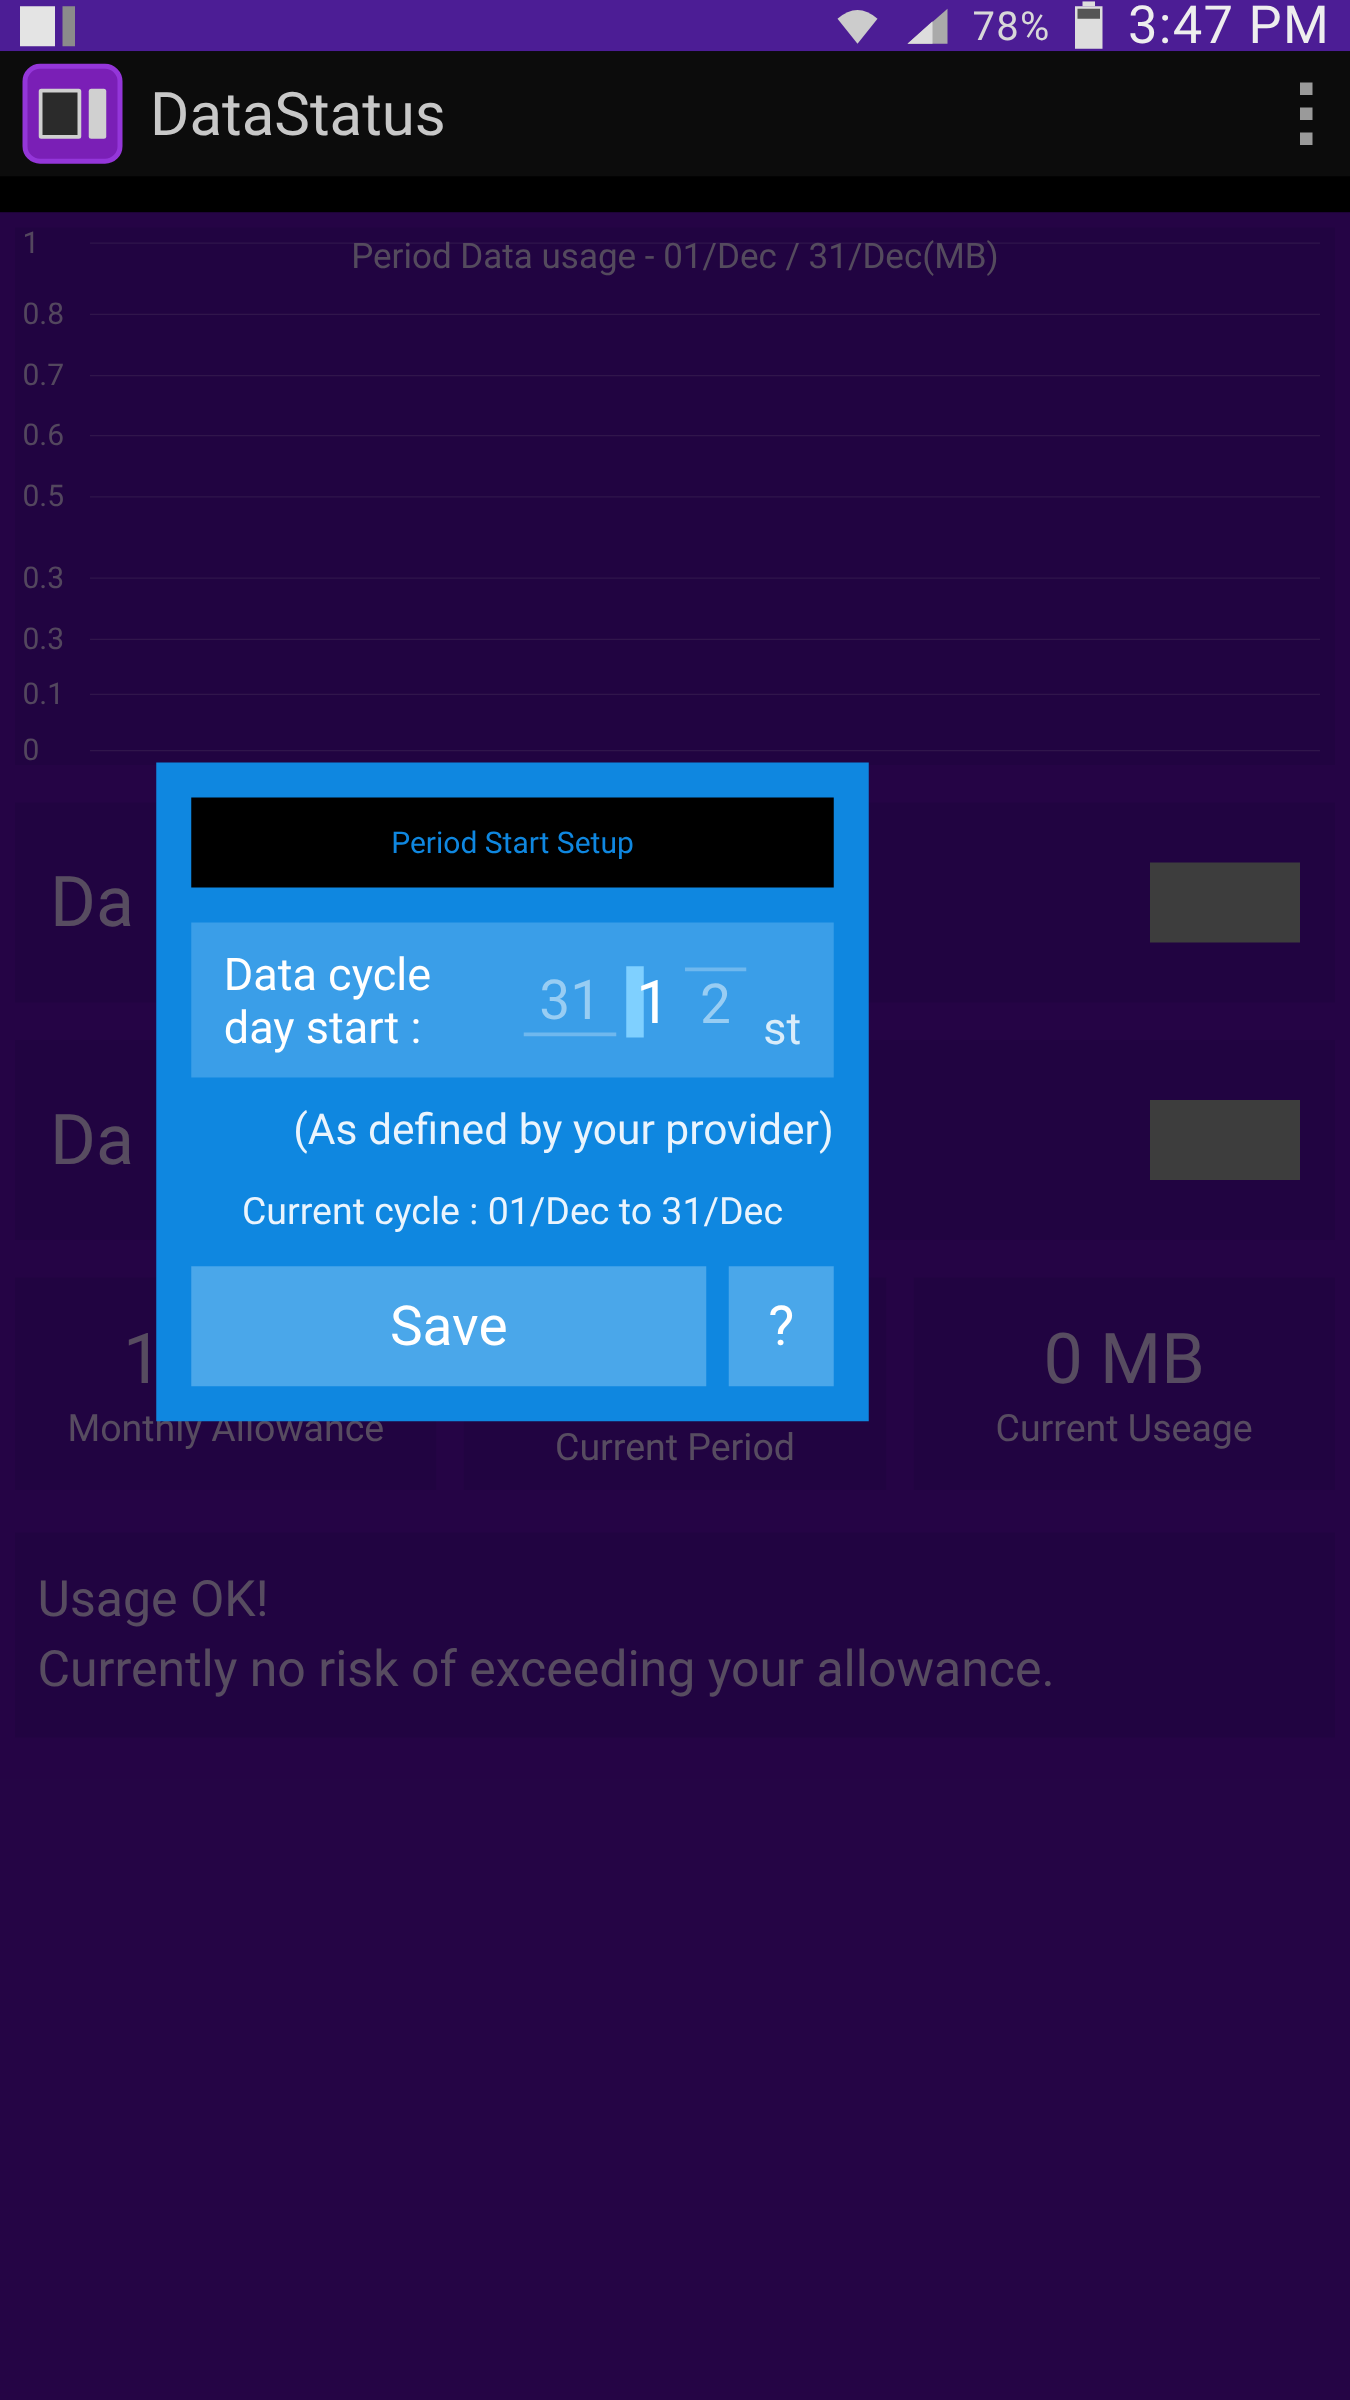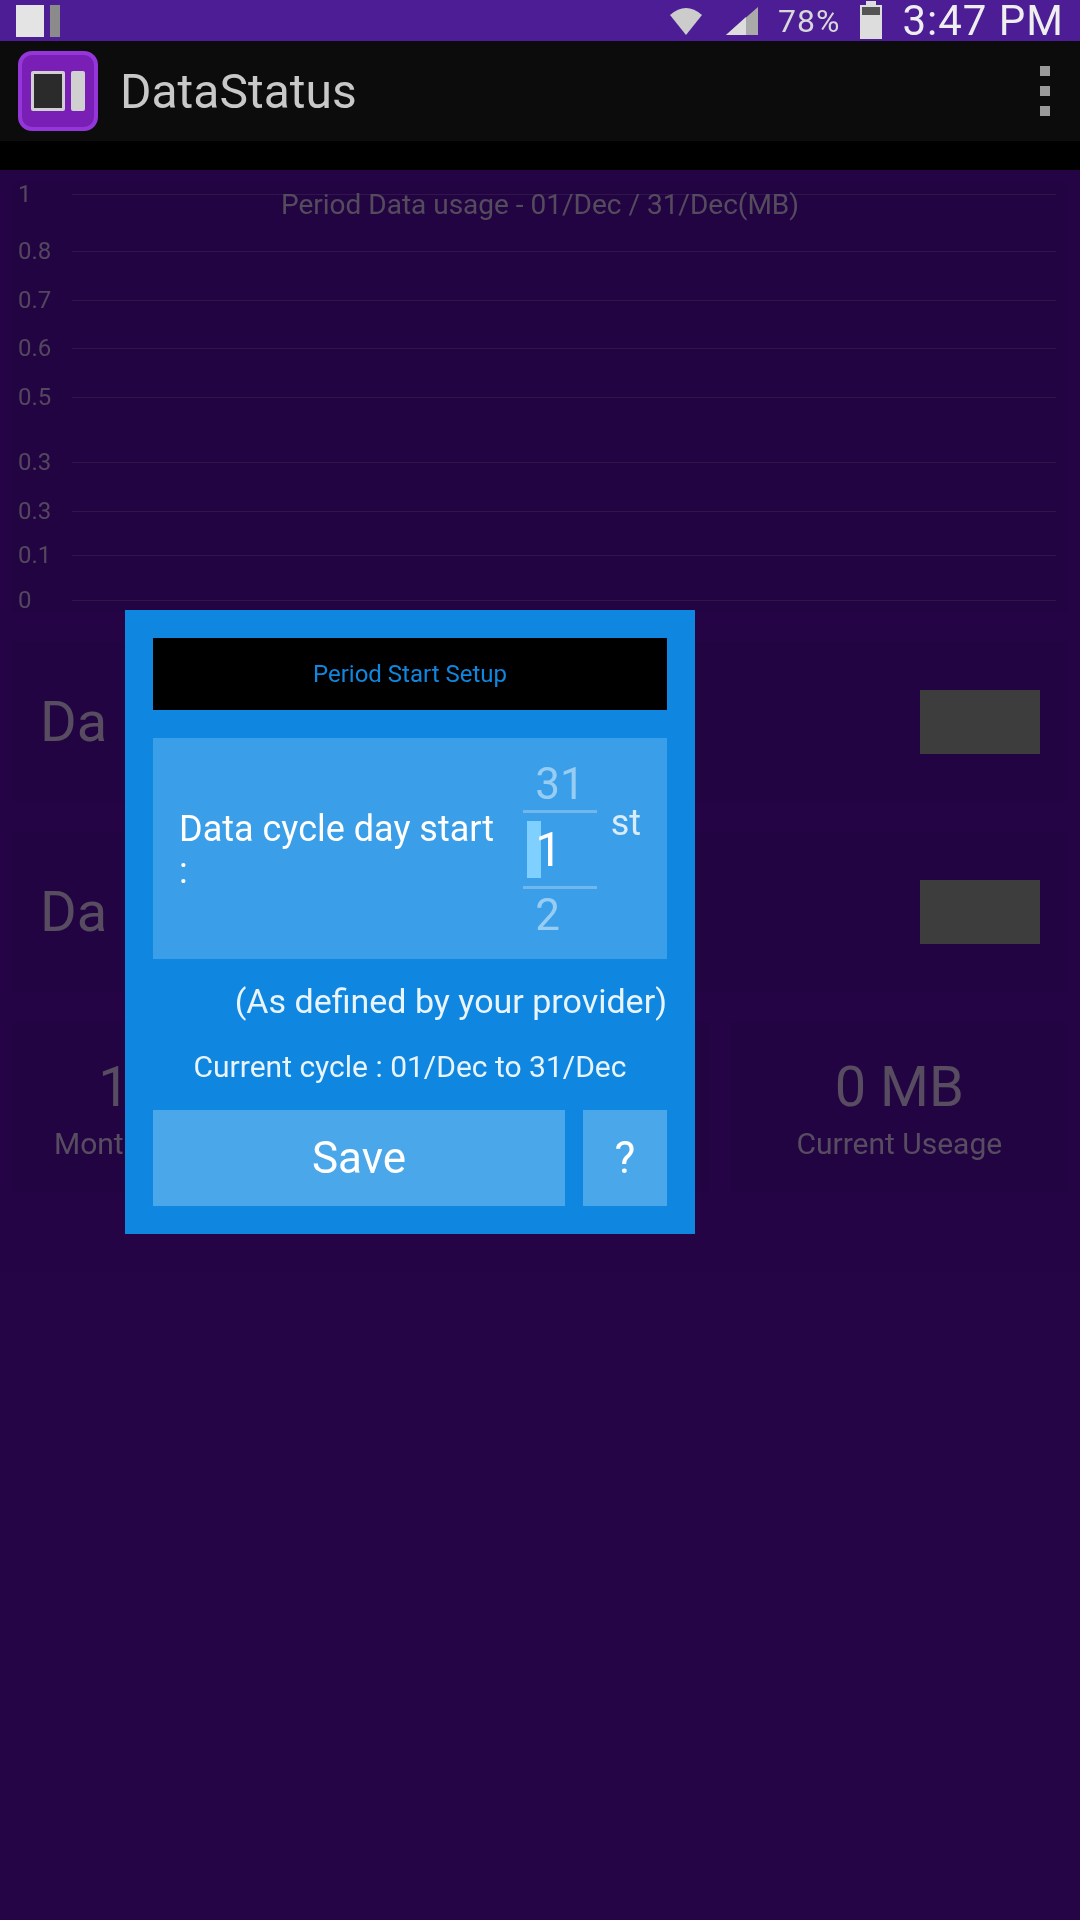--- a/index.html
+++ b/index.html
@@ -119,21 +119,21 @@
   }
   .picker {
     background:#3a9ee8;
     margin-top:28px;
     padding: 20px 26px 18px 26px;
     display:flex; align-items:center; gap:18px;
     font-size:34px;
   }
   .picker-label { font-size:36px; color:#fff; }
   .num-picker {
-    display:flex; flex-direction:column; gap:4px;
+    display:flex; flex-direction:row; align-items:center; gap:4px;
   }
   .num-prev, .num-next { color:#98cdf3; font-size:44px; border-bottom:3px solid #6fb8ee; padding:0 12px;}
   .num-next { border-bottom:none; border-top:3px solid #6fb8ee;}
   .num-current {
     font-size:48px; color:#fff;
     padding:4px 8px;
     position:relative;
   }
   .num-current::before {
     content:""; position:absolute; left:4px; top:4px; bottom:4px; width:14px;
@@ -246,20 +246,24 @@
       <div class="mid">01/Dec</div>
       <div class="mid">31/Dec</div>
       <div class="lbl">Current Period</div>
     </div>
     <div class="stat">
       <div class="big">0 MB</div>
       <div class="lbl">Current Useage</div>
     </div>
   </div>
 
+  <div class="msg">
+    <div>Usage OK!</div>
+    <div>Currently no risk of exceeding your allowance.</div>
+  </div>
 
   <div class="dim-overlay"></div>
 
   <div class="dialog">
     <div class="dialog-header">Period Start Setup</div>
 
     <div class="picker">
       <div class="picker-label">Data cycle day start :</div>
       <div class="num-picker">
         <div class="num-prev">31</div>

